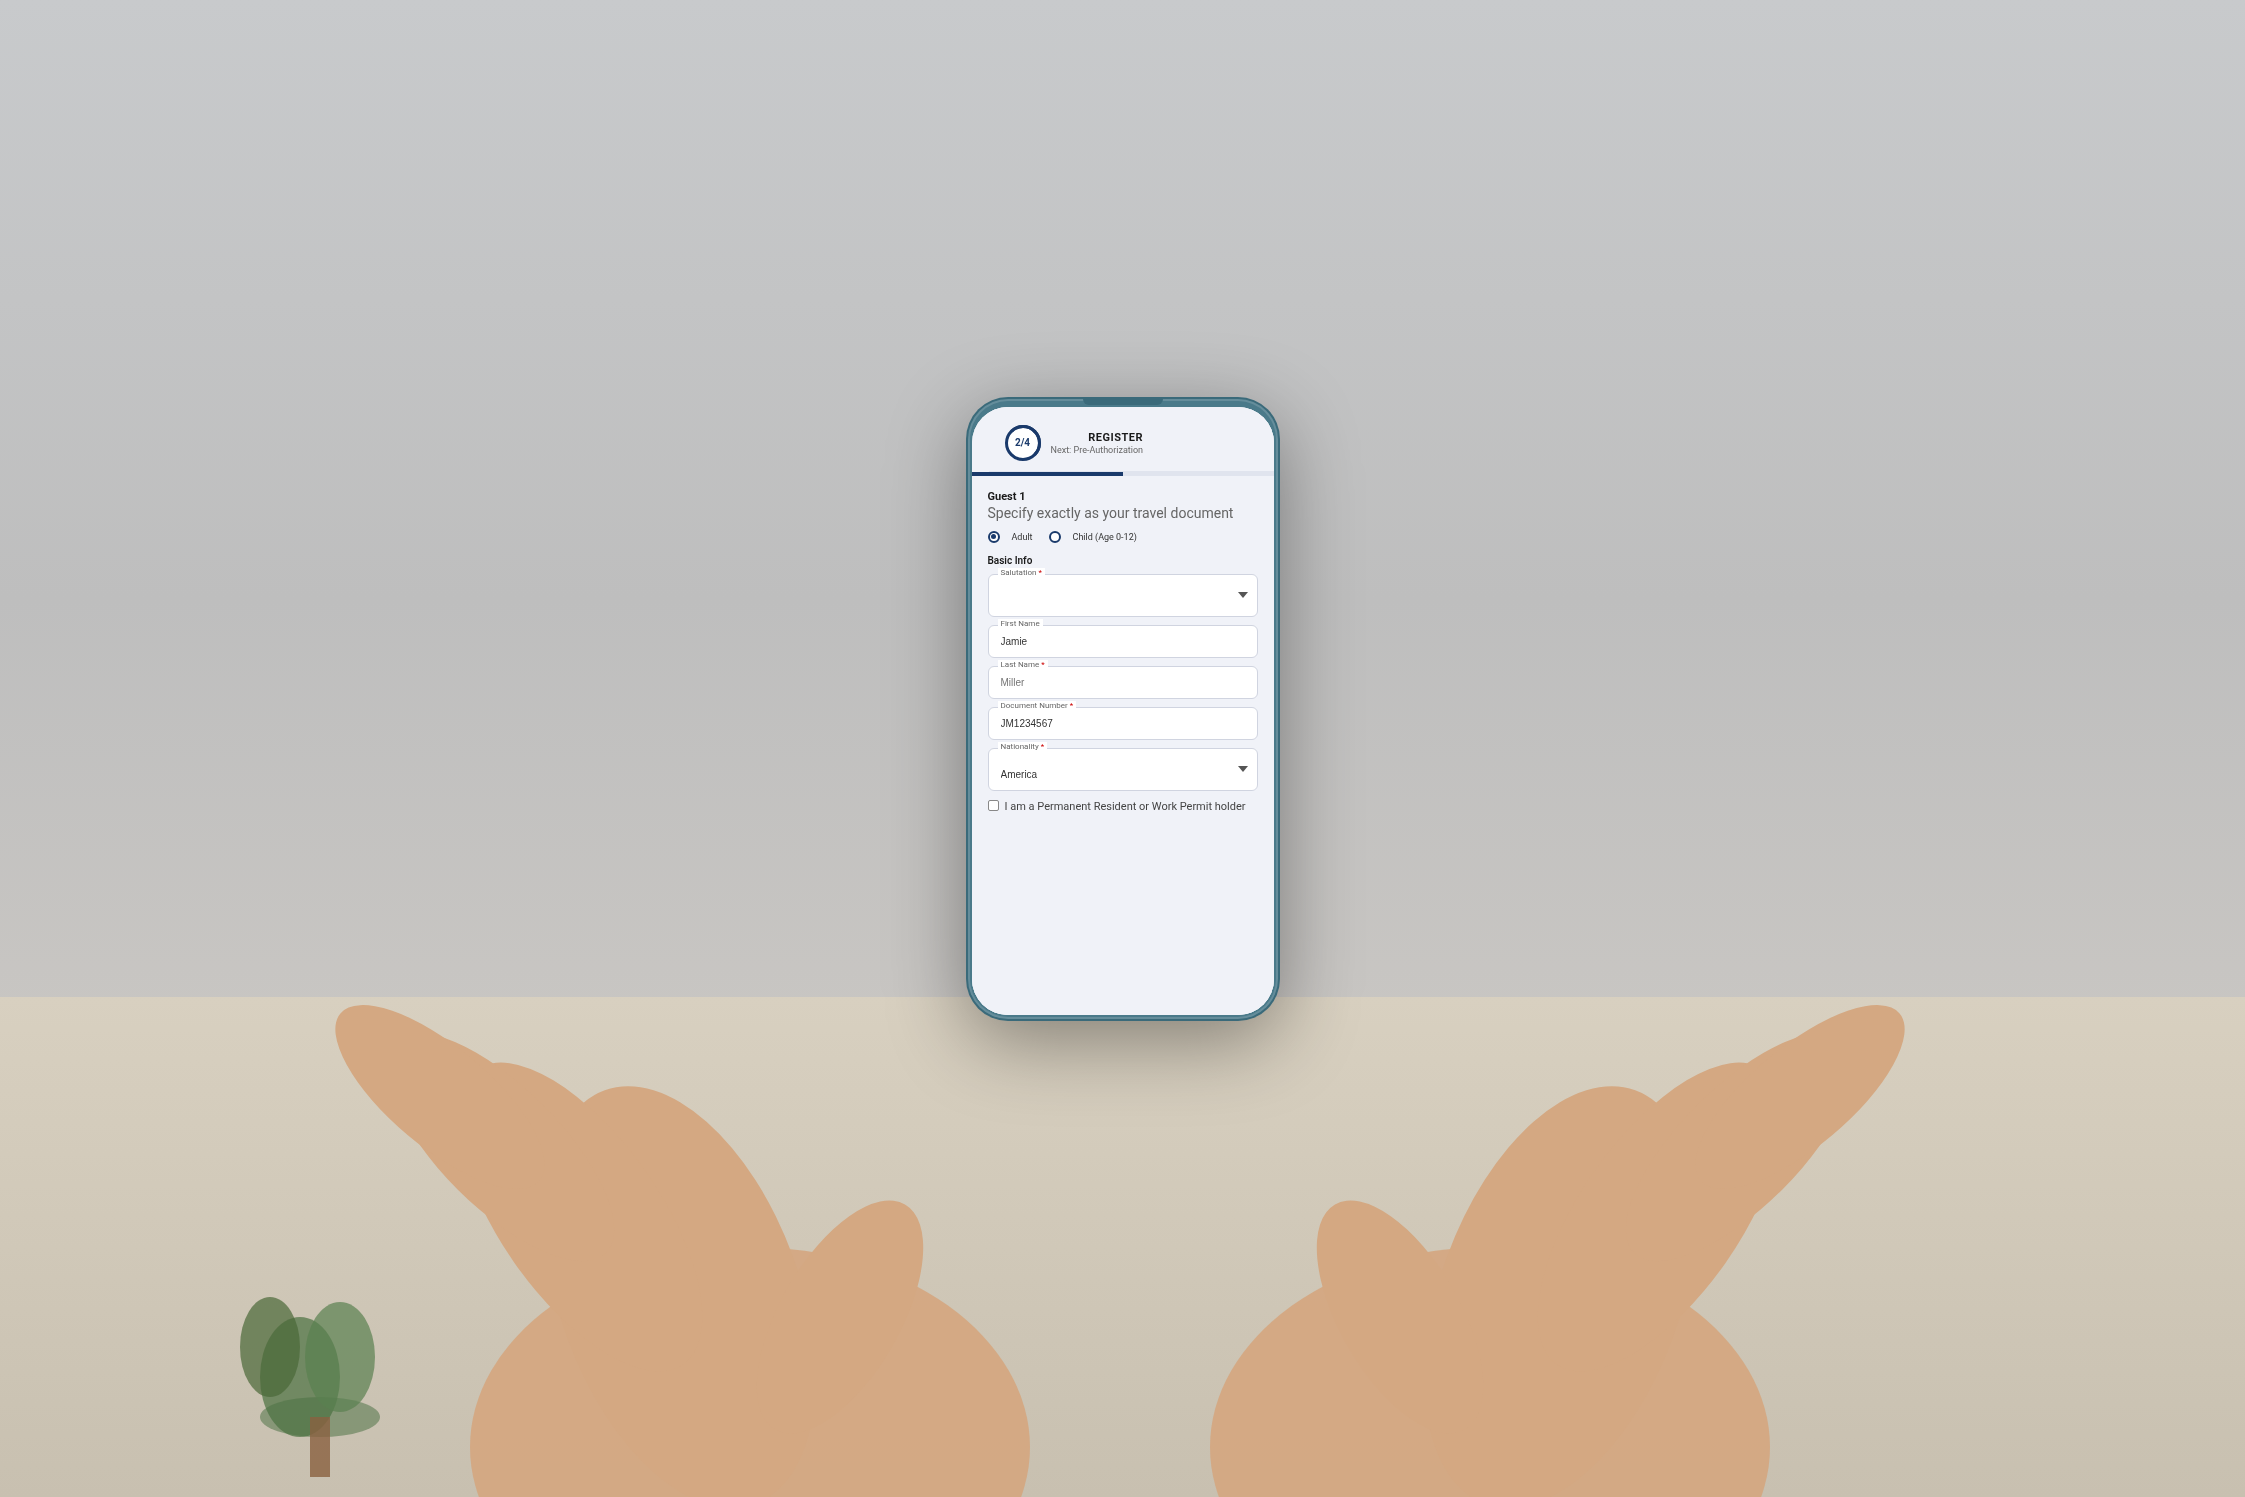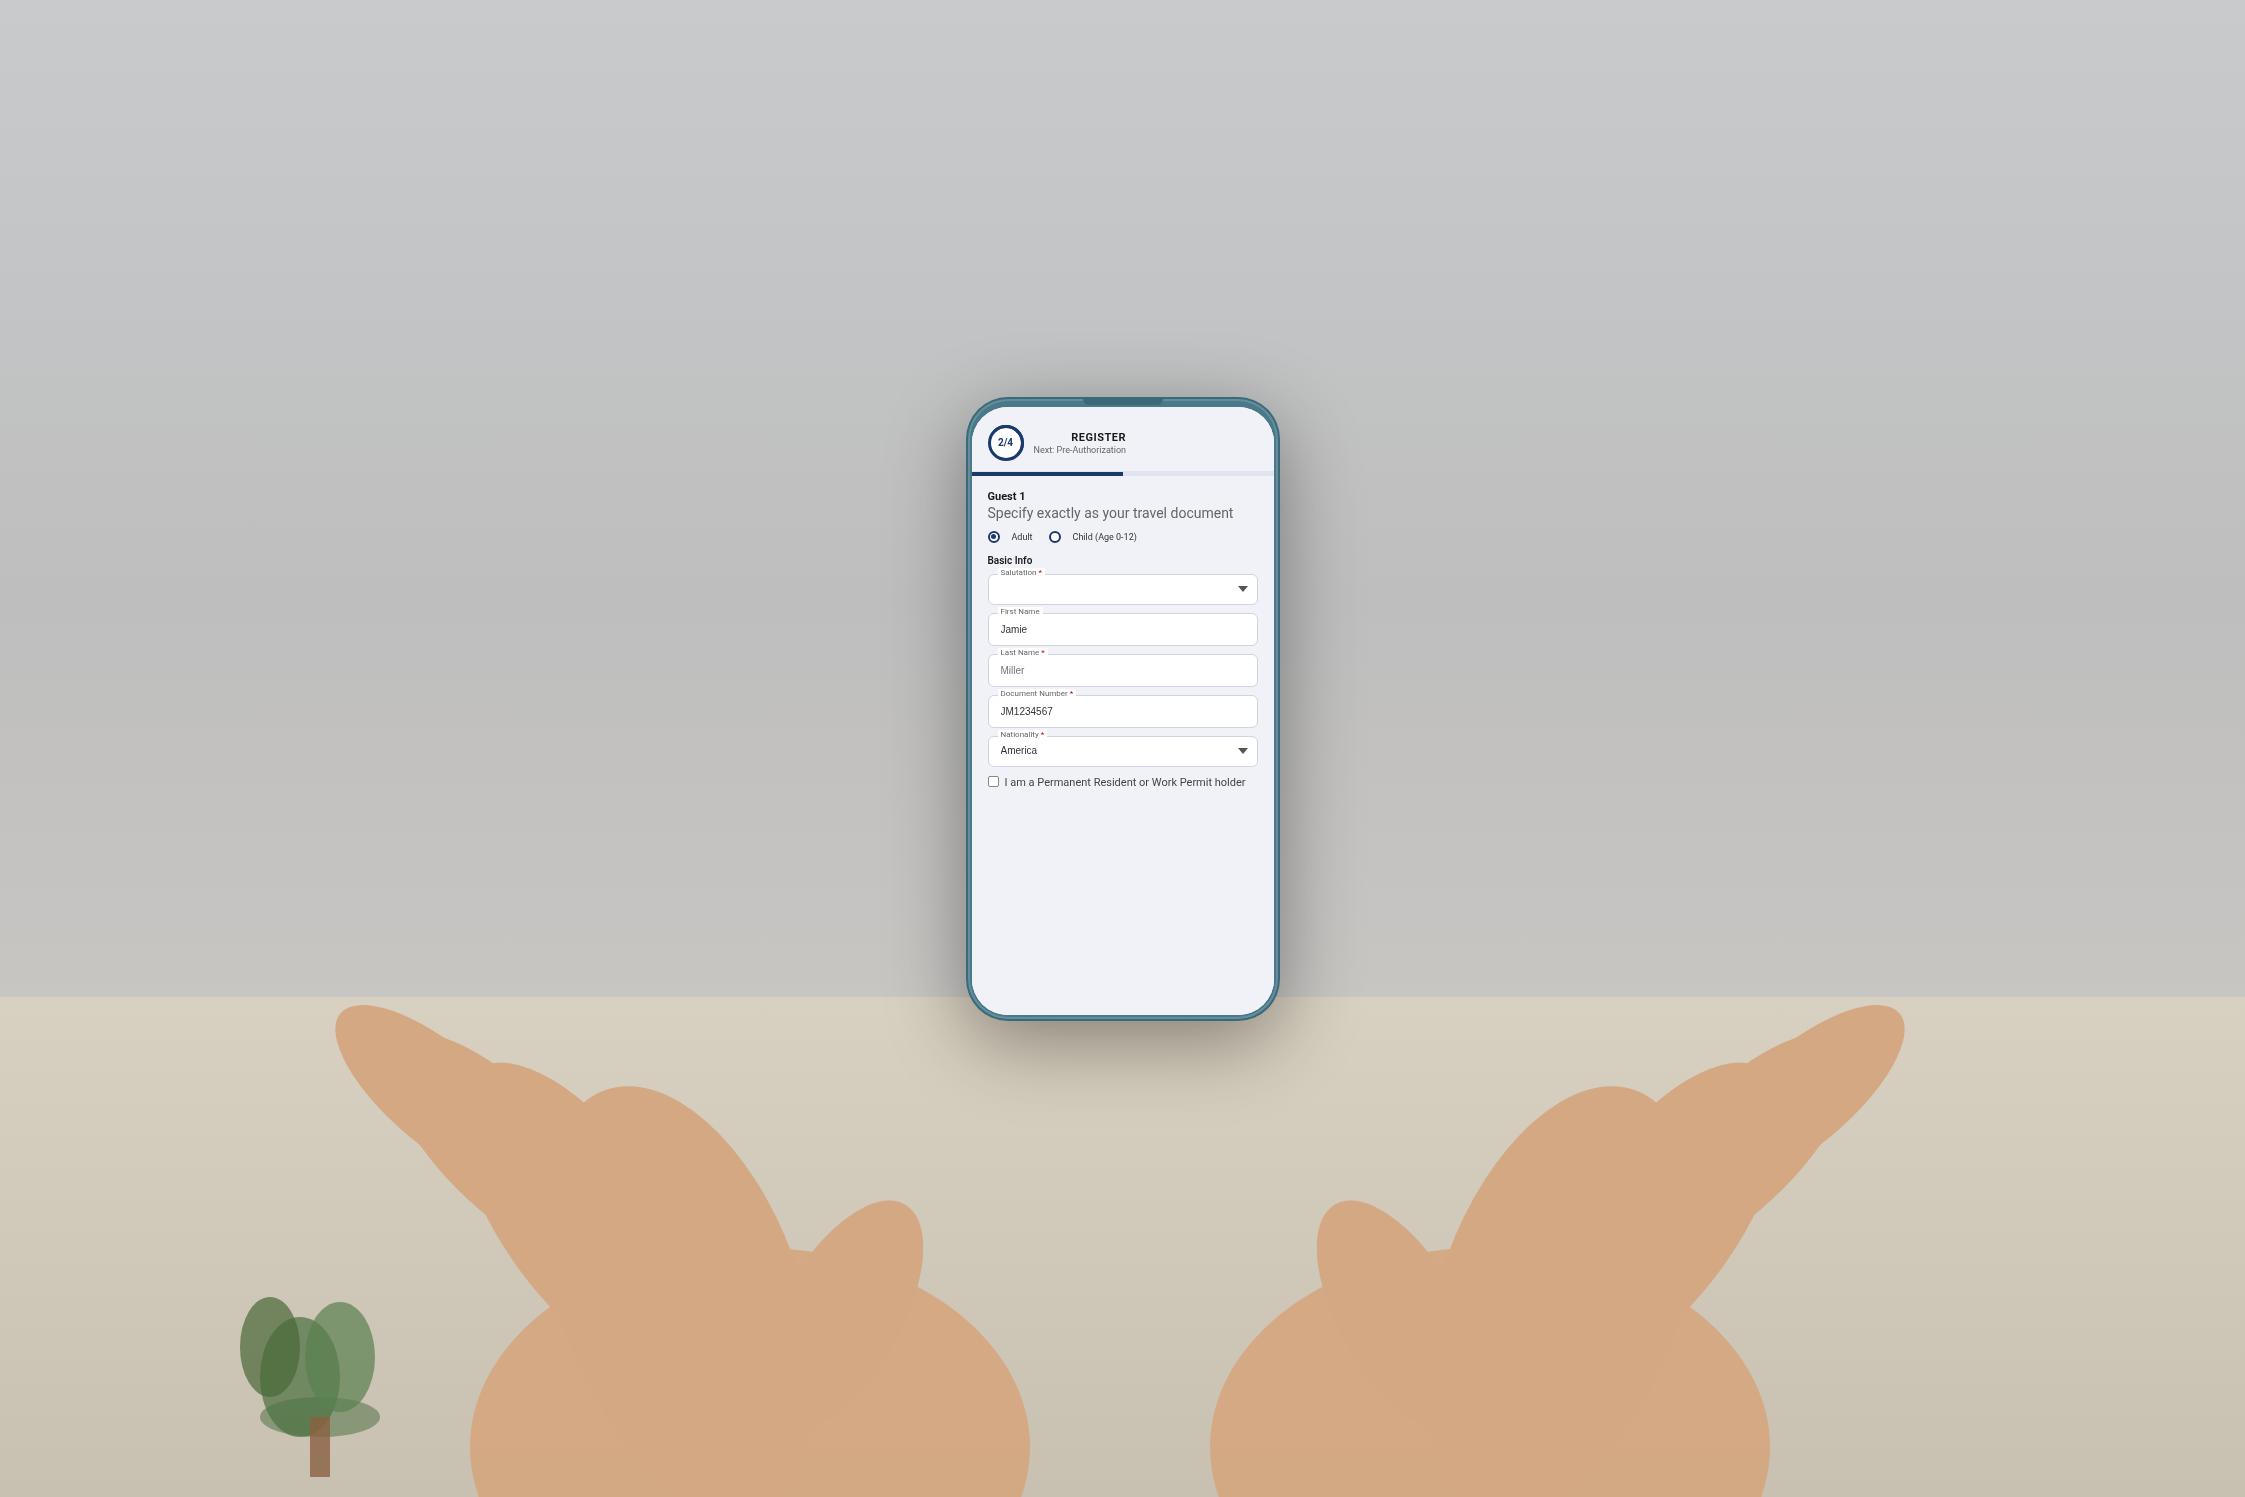--- a/index.html
+++ b/index.html
@@ -67,20 +67,21 @@
     }
 
     
     .app-header {
       background: #f0f2f8;
       padding: 18px 16px 10px;
       display: flex;
       align-items: center;
       gap: 10px;
       border-bottom: 1px solid #e0e4ee;
+      margin-left: 17px;
     }
 
     .step-circle {
       width: 36px;
       height: 36px;
       border-radius: 50%;
       border: 3px solid #1a3a6b;
       display: flex;
       align-items: center;
       justify-content: center;
@@ -248,21 +249,21 @@
       border-left: 5px solid transparent;
       border-right: 5px solid transparent;
       border-top: 6px solid #555;
       pointer-events: none;
     }
 
     .field-select {
       width: 100%;
       border: 1.5px solid #d0d4e0;
       border-radius: 6px;
-      padding: 8px 30px 10px 12px;
+      padding: 20px 30px 10px 12px;
       font-size: 10px;
       color: #333;
       background: white;
       outline: none;
       appearance: none;
       cursor: pointer;
     }
 
     
     .checkbox-row {

